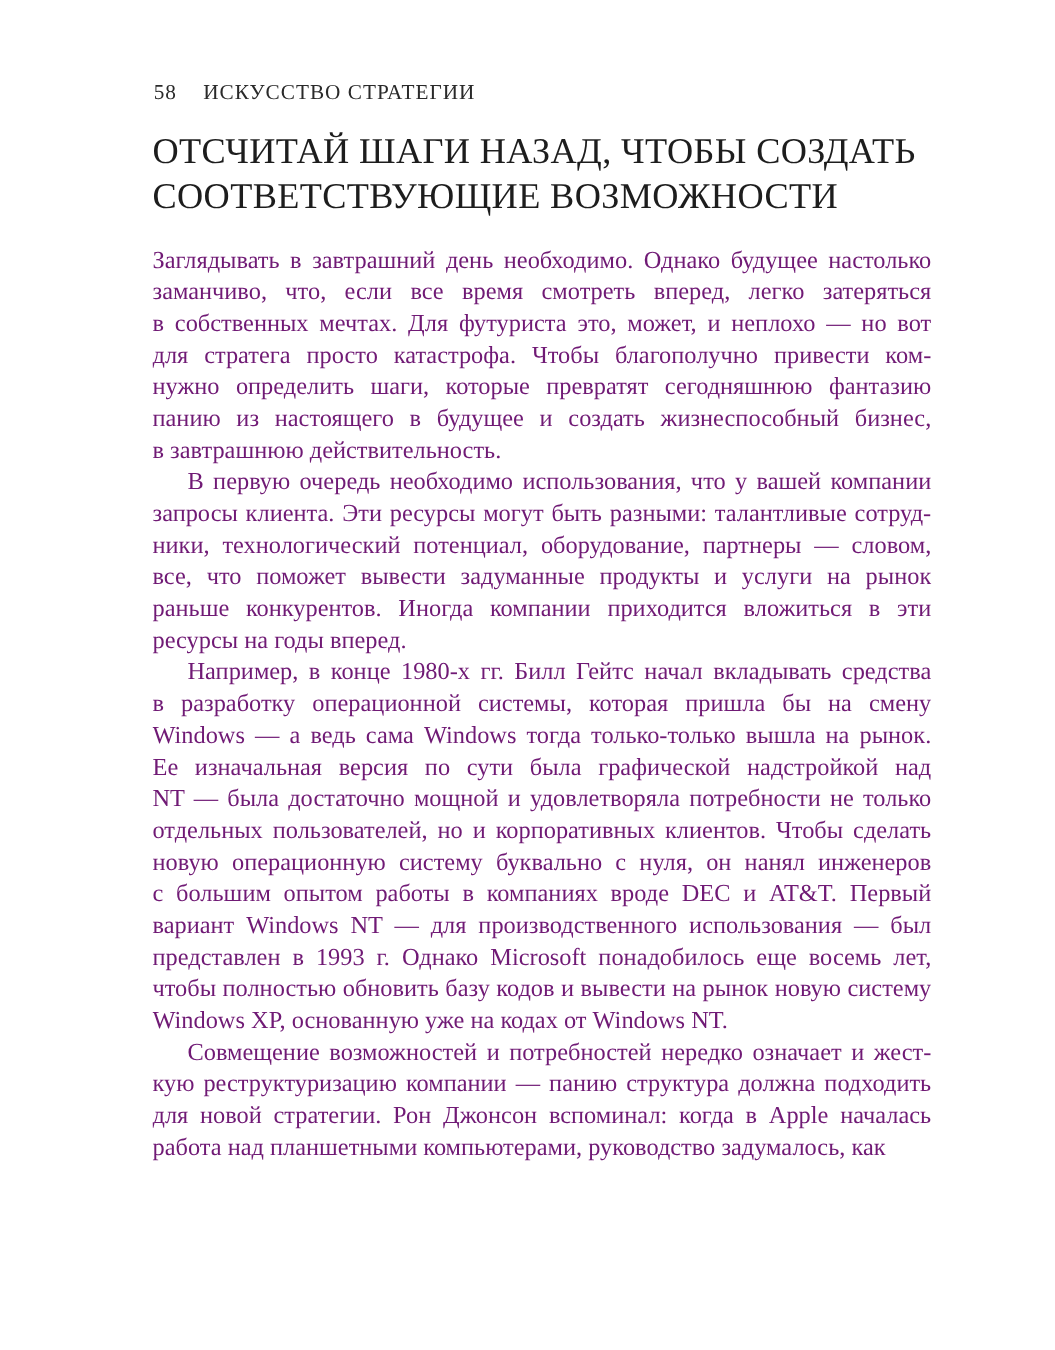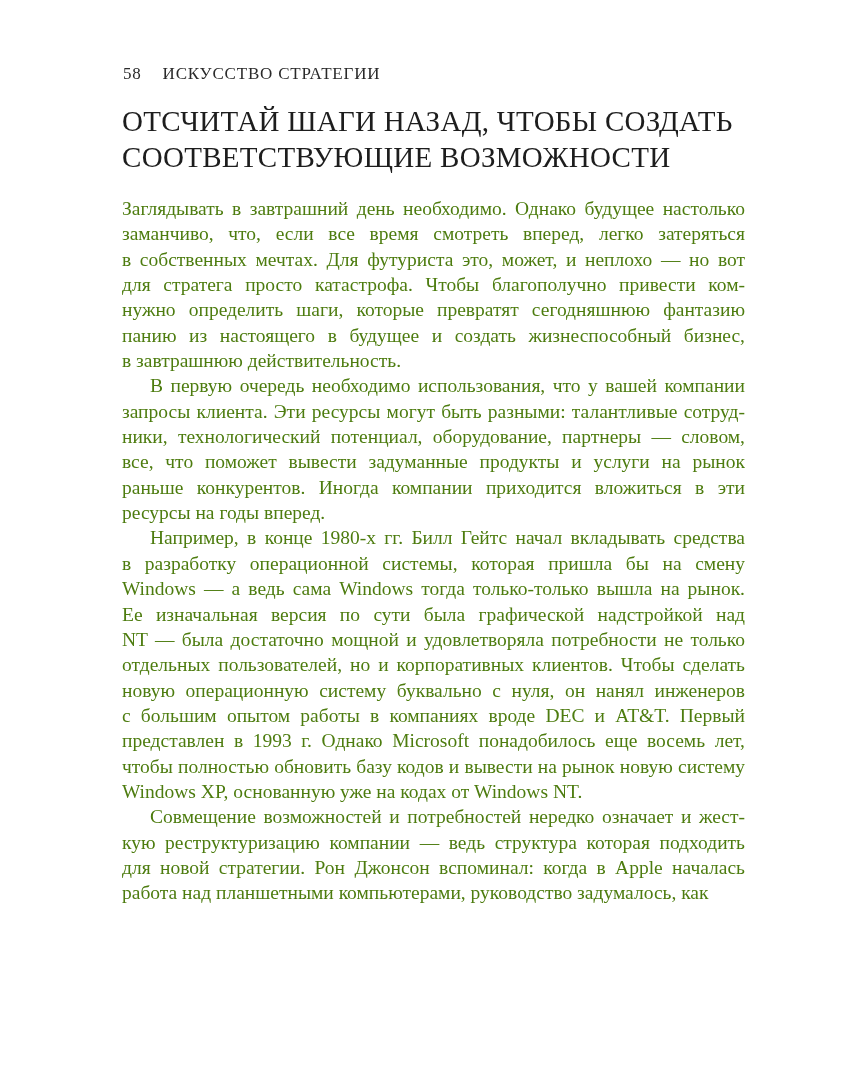--- a/index.html
+++ b/index.html
@@ -42,21 +42,21 @@
     font-weight: normal;
     color: #1d1d1d;
     letter-spacing: 0.3px;
   }
   .body-text {
     position: absolute;
     top: 196px;
     left: 122px;
     width: 623px;
     font-size: 19.5px;
-    color: #4d7c0f;
+    color: #701a75;
   }
   .line {
     height: 25.35px;
     line-height: 25.35px;
     text-align: justify;
     text-align-last: justify;
     overflow: hidden;
     white-space: nowrap;
   }
   .line.para-end {
@@ -97,22 +97,23 @@
       <div class="line">раньше конкурентов. Иногда компании приходится вложиться в эти</div>
       <div class="line para-end">ресурсы на годы вперед.</div>
       <div class="line indent">Например, в конце 1980-х гг. Билл Гейтс начал вкладывать средства</div>
       <div class="line">в разработку операционной системы, которая пришла бы на смену</div>
       <div class="line">Windows — а ведь сама Windows тогда только-только вышла на рынок.</div>
       <div class="line">Ее изначальная версия по сути была графической надстройкой над</div>
       <div class="line">NT — была достаточно мощной и удовлетворяла потребности не только</div>
       <div class="line">отдельных пользователей, но и корпоративных клиентов. Чтобы сделать</div>
       <div class="line">новую операционную систему буквально с нуля, он нанял инженеров</div>
       <div class="line">с большим опытом работы в компаниях вроде DEC и AT&amp;T. Первый</div>
+      <div class="line">вариант Windows NT — для производственного использования — был</div>
       <div class="line">представлен в 1993 г. Однако Microsoft понадобилось еще восемь лет,</div>
       <div class="line">чтобы полностью обновить базу кодов и вывести на рынок новую систему</div>
       <div class="line para-end">Windows XP, основанную уже на кодах от Windows NT.</div>
       <div class="line indent">Совмещение возможностей и потребностей нередко означает и жест-</div>
-      <div class="line">кую реструктуризацию компании — ведь структура которая подходить</div>
+      <div class="line">кую реструктуризацию компании — панию структура должна подходить</div>
       <div class="line">для новой стратегии. Рон Джонсон вспоминал: когда в Apple началась</div>
       <div class="line para-end">работа над планшетными компьютерами, руководство задумалось, как</div>
     </div>
 
 </div>
 
 </body></html>

